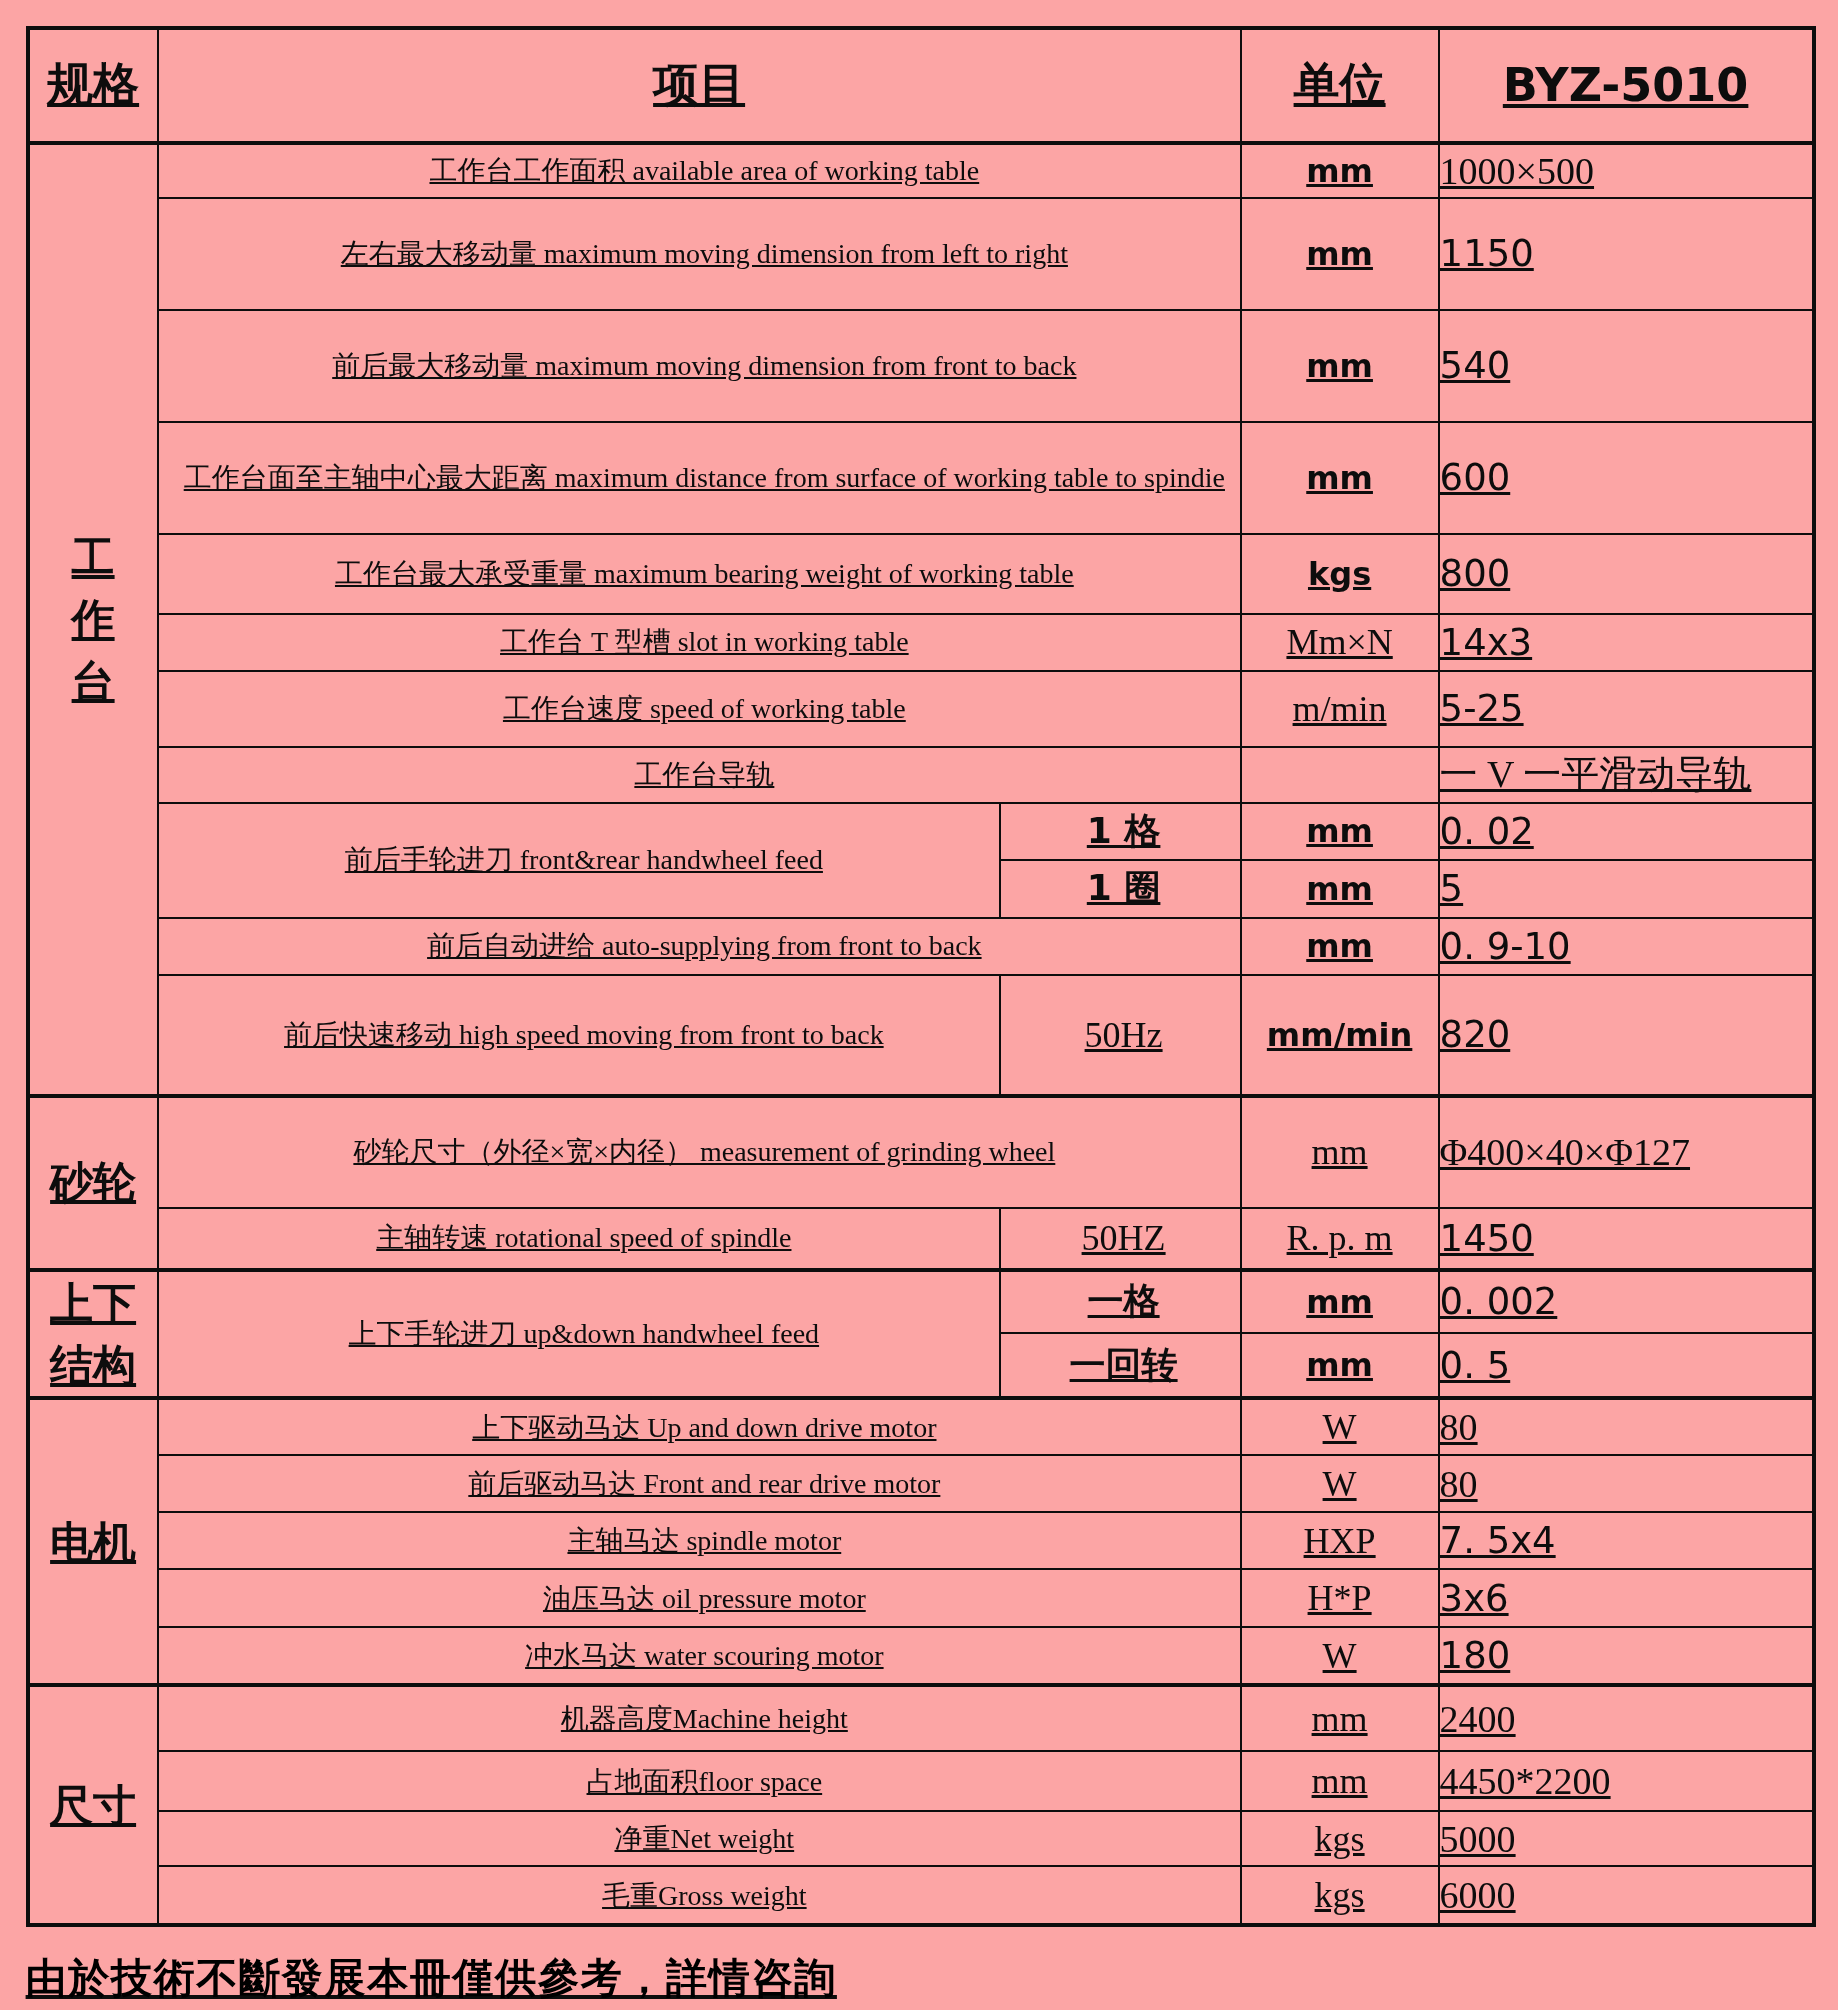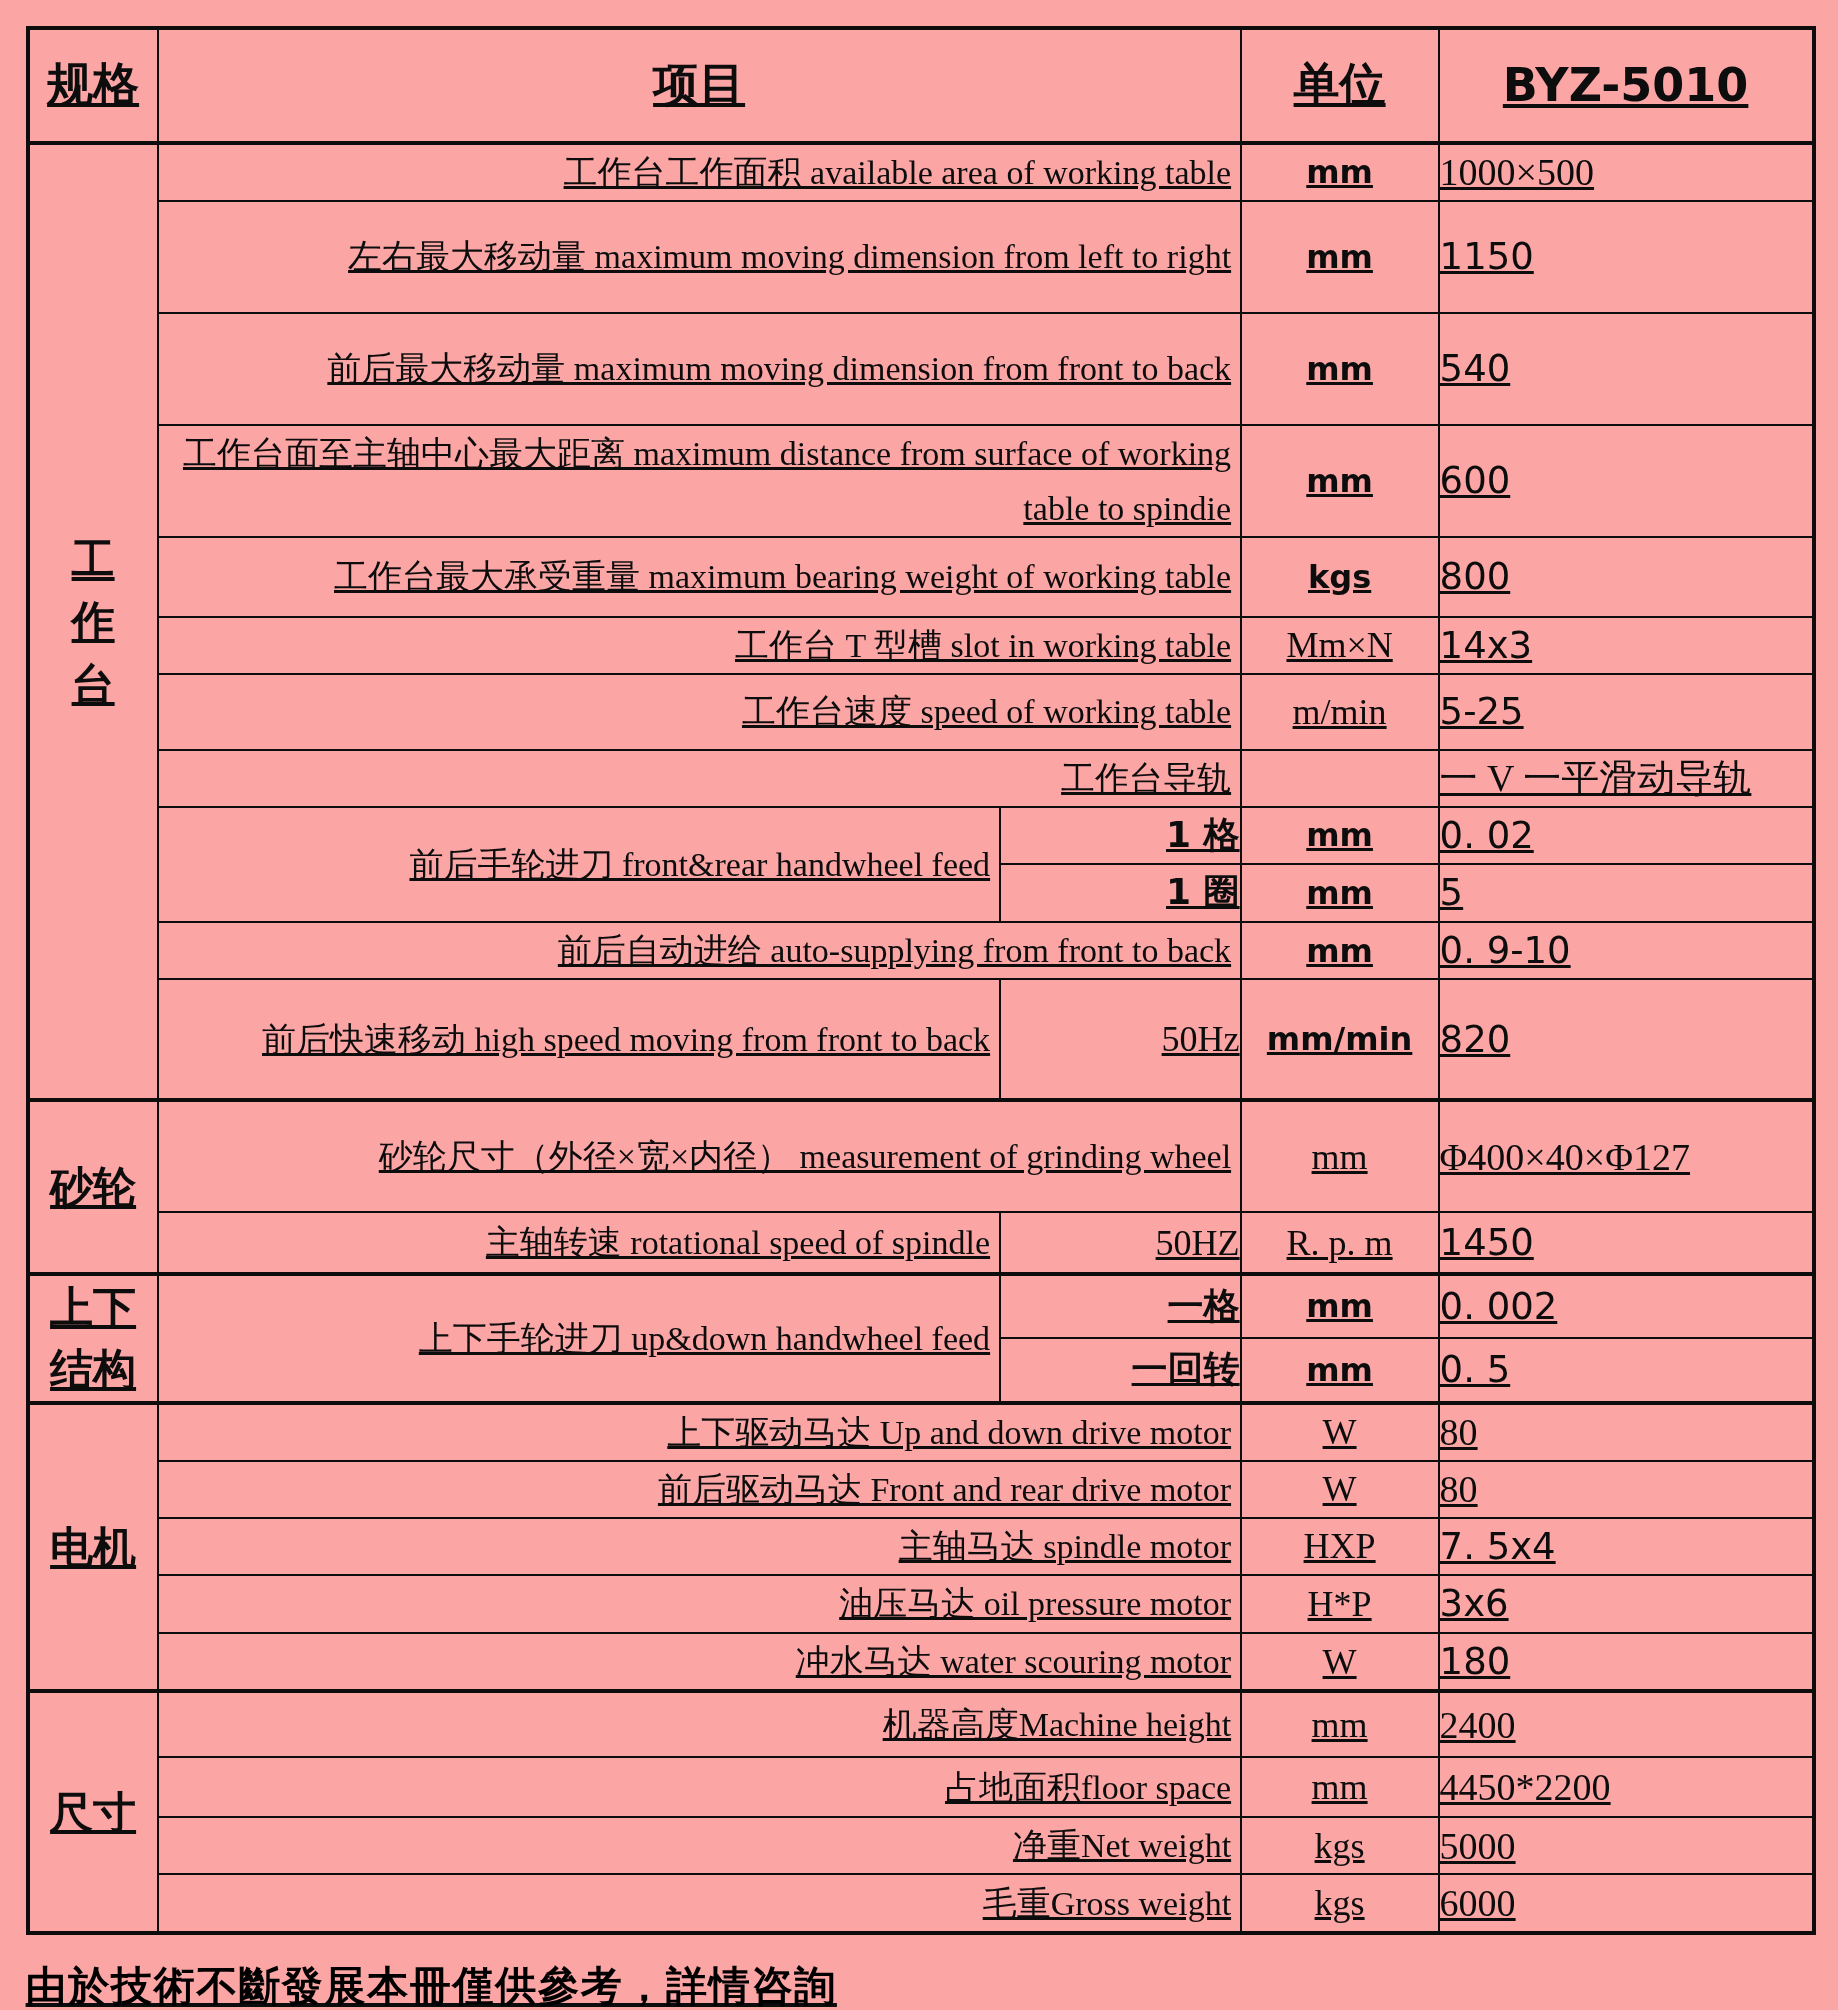--- a/index.html
+++ b/index.html
@@ -43,28 +43,28 @@
   tr.section-start > td { border-top-width:4.3px; }
 
   td.section-label {
     font-family:"DejaVu Sans","Liberation Sans",sans-serif;
     font-weight:bold;
     font-size:43px;
     text-align:center;
     line-height:1.45;
   }
   td.item-cell {
-    font-size:34px;
-    text-align:right;
+    font-size:28px;
+    text-align:center;
     padding-left:19px;
     padding-right:8.5px;
     line-height:1.62;
     font-family:"Liberation Serif","DejaVu Serif",serif;
   }
-  td.sub-cell   { text-align:right; padding-left:7px; font-size:36px; }
+  td.sub-cell   { text-align:center; padding-left:7px; font-size:36px; }
   td.unit-cell  { text-align:center; font-size:32px;margin-left:6px; }
   td.value-cell { font-size:37px; }
 
   .f-sans  { font-family:"DejaVu Sans","Liberation Sans",sans-serif; }
   .f-serif { font-family:"Liberation Serif","DejaVu Serif",serif; }
   td.unit-cell.f-sans, td.sub-cell.f-sans { font-weight:bold; }
   td.unit-cell.f-serif { font-size:36px; }
   td.value-cell.f-serif { font-size:38px; }
 
   .footer-note {

